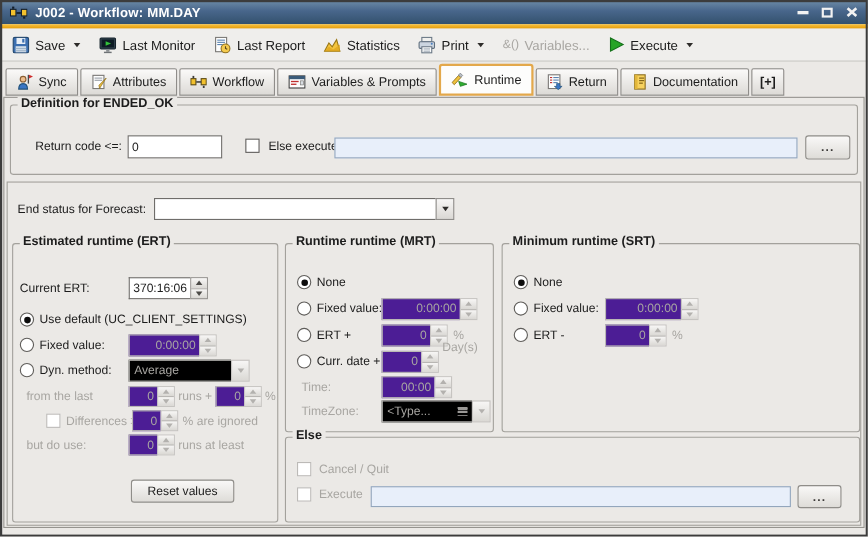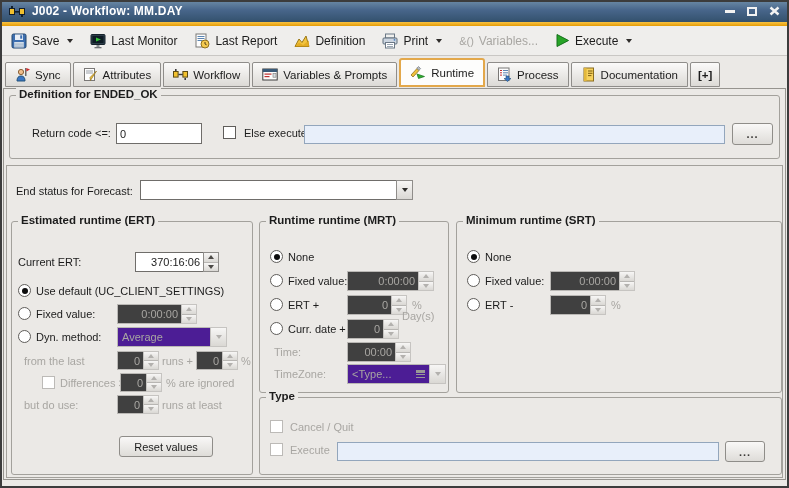--- a/index.html
+++ b/index.html
@@ -40,30 +40,30 @@
   .field.blue{background:#e8effa;border:1px solid #93a6bc}
   
   .spin{position:absolute;display:flex;height:20px;box-sizing:border-box}
   .spin input{flex:1;min-width:0;border:1px solid #6f6d6a;border-right:none;background:#fff;text-align:right;
     padding:0 3px;font:inherit;box-sizing:border-box;outline:none;color:#1c1c1c}
   .sbtns{width:16px;display:flex;flex-direction:column;border:1px solid #8f8d8a;box-sizing:border-box}
   .sbtns i{flex:1;display:flex;align-items:center;justify-content:center;background:linear-gradient(#f7f6f5,#dad8d4)}
   .sbtns i+i{border-top:1px solid #b8b6b3}
   .tu{width:0;height:0;border-left:3px solid transparent;border-right:3px solid transparent;border-bottom:4px solid #4c4a47}
   .td{width:0;height:0;border-left:3px solid transparent;border-right:3px solid transparent;border-top:4px solid #4c4a47}
-  .spin.dis input{background:#404040;border-color:#bab8b5;color:#a8a6a2}
+  .spin.dis input{background:#4c1d95;border-color:#bab8b5;color:#a8a6a2}
   .spin.dis .sbtns{border-color:#c6c4c1}
   .spin.dis .tu{border-bottom-color:#b3b1ae}
   .spin.dis .td{border-top-color:#b3b1ae}
   
   .combo{position:absolute;display:flex;height:20px;box-sizing:border-box}
   .cfield{flex:1;min-width:0;background:#fff;border:1px solid #6f6d6a;border-right:none;display:flex;align-items:center;
     gap:4px;padding:0 4px;box-sizing:border-box;overflow:hidden;white-space:nowrap}
   .cbtn{width:17px;border:1px solid #8f8d8a;background:linear-gradient(#f7f6f5,#dad8d4);display:flex;align-items:center;justify-content:center;box-sizing:border-box}
-  .combo.dis .cfield{background:#4c1d95;border-color:#bab8b5;color:#a8a6a2}
+  .combo.dis .cfield{background:#000000;border-color:#bab8b5;color:#a8a6a2}
   .combo.dis .cbtn{border-color:#c6c4c1}
   .combo.dis .car{border-top-color:#b3b1ae}
   .mlines{width:9px;height:7px;margin-left:auto;border-top:1px solid #9a9896;
     box-shadow:0 2px 0 -0px #9a9896 inset,0 -2px 0 #0000;background:
     repeating-linear-gradient(#9a9896 0 1px,transparent 1px 3px)}
   
   .rb{position:absolute;width:13px;height:13px;border:1px solid #5f5d5a;border-radius:50%;background:#fff;box-sizing:border-box}
   .rb.sel::after{content:"";position:absolute;left:2.5px;top:2.5px;width:6px;height:6px;border-radius:50%;background:#0d0d0d}
   .cb{position:absolute;width:13px;height:13px;border:1px solid #5f5d5a;background:#fff;box-sizing:border-box}
   .cb.dis{border-color:#bcbab7}
@@ -142,21 +142,21 @@
       </span>
       <span>Last Report</span>
     </span>
     <span class="titem">
       <span>
         <svg width="16" height="16" viewBox="0 0 16 16">
           <polygon points="1,13.5 5,6 8,9.5 12,3 15,13.5" fill="#f3c43e" stroke="#9a7714"></polygon>
           <polygon points="1,13.5 5,9.5 9,12 15,7.5 15,13.5" fill="#e0a81e" opacity="0.8"></polygon>
         </svg>
       </span>
-      <span>Definition</span>
+      <span>Statistics</span>
     </span>
     <span class="titem">
       <span>
         <svg width="16" height="16" viewBox="0 0 16 16">
           <rect x="3.5" y="1" width="9" height="4" fill="#f0f0ee" stroke="#6b7886"></rect>
           <rect x="1" y="5" width="14" height="6" rx="1" fill="#ccd5e0" stroke="#5f6e7d"></rect>
           <circle cx="12.5" cy="6.8" r="0.9" fill="#4a7fbf"></circle>
           <rect x="3.5" y="9.5" width="9" height="5.5" fill="#ffffff" stroke="#6b7886"></rect>
           <rect x="5" y="11" width="6" height="1" fill="#9aa6b2"></rect>
             <rect x="5" y="13" width="6" height="1" fill="#9aa6b2"></rect>
@@ -243,21 +243,21 @@
           <rect x="1.5" y="1" width="10.5" height="12.5" fill="#fdfdfd" stroke="#7a7876"></rect>
           <rect x="3" y="3" width="2" height="1" fill="#c03030"></rect>
             <rect x="6" y="3" width="5" height="1" fill="#5b84b1"></rect>
           <rect x="3" y="5.3" width="2" height="1" fill="#c03030"></rect>
             <rect x="6" y="5.3" width="5" height="1" fill="#5b84b1"></rect>
           <rect x="3" y="7.6" width="2" height="1" fill="#c03030"></rect>
             <rect x="6" y="7.6" width="4" height="1" fill="#5b84b1"></rect>
           <polygon points="9,9 12,9 12,11.5 14,11.5 10.5,14.5 7,11.5 9,11.5" fill="#3a76c4" stroke="#23527a" stroke-width="0.6"></polygon>
         </svg>
       </span>
-      <span>Process</span>
+      <span>Return</span>
     </div>
     <div class="tab">
       <span>
         <svg width="15" height="15" viewBox="0 0 15 15">
           <rect x="3" y="1" width="9.5" height="13" fill="#f7d25e" stroke="#8a6d1f"></rect>
           <rect x="3" y="1" width="2.6" height="13" fill="#e2b73c"></rect>
           <rect x="7" y="3.5" width="4.5" height="1" fill="#7a5c12"></rect>
             <rect x="7" y="5.8" width="4.5" height="1" fill="#7a5c12"></rect>
             <rect x="7" y="8.1" width="3.4" height="1" fill="#7a5c12"></rect>
         </svg>
@@ -288,21 +288,21 @@
         <span class="cfield"></span>
         <span class="cbtn">
             <span class="car" style="margin-left:0"></span>
           </span>
       </div>
 
       <div class="group" style="left:4px;top:55px;width:242px;height:254px">
         <span class="legend">Estimated runtime (ERT)</span>
 
         <span class="lbl" style="left:6px;top:34px">Current ERT:</span>
-        <div class="spin" style="left:123px;top:30px;width:84px">
+        <div class="spin" style="left:105px;top:30px;width:72px">
           <input readonly="" value="370:16:06" style="">
           <span class="sbtns">
               <i>
                 <span class="tu"></span>
               </i>
               <i>
                 <span class="td"></span>
               </i>
             </span>
         </div>
@@ -496,21 +496,21 @@
               </i>
               <i>
                 <span class="td"></span>
               </i>
             </span>
         </div>
         <span class="lbl dis" style="left:154px;top:77px">%</span>
       </div>
 
       <div class="group" style="left:252px;top:231px;width:523px;height:78px">
-        <span class="legend">Type</span>
+        <span class="legend">Else</span>
 
         <span class="cb dis" style="left:10px;top:22px"></span>
         <span class="lbl dis" style="left:30px;top:23px">Cancel / Quit</span>
 
         <span class="cb dis" style="left:10px;top:45px"></span>
         <span class="lbl dis" style="left:30px;top:46px">Execute</span>
         <input class="field blue" style="left: 77px; top: 44px; width: 382px; height: 19px;" readonly="" value="">
         <span class="btn dots" style="left:465px;top:43px;width:40px;height:21px">...</span>
       </div>
 

